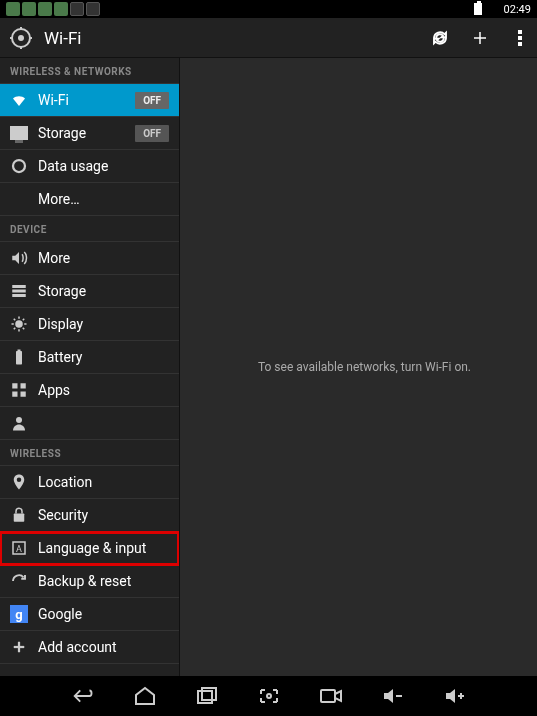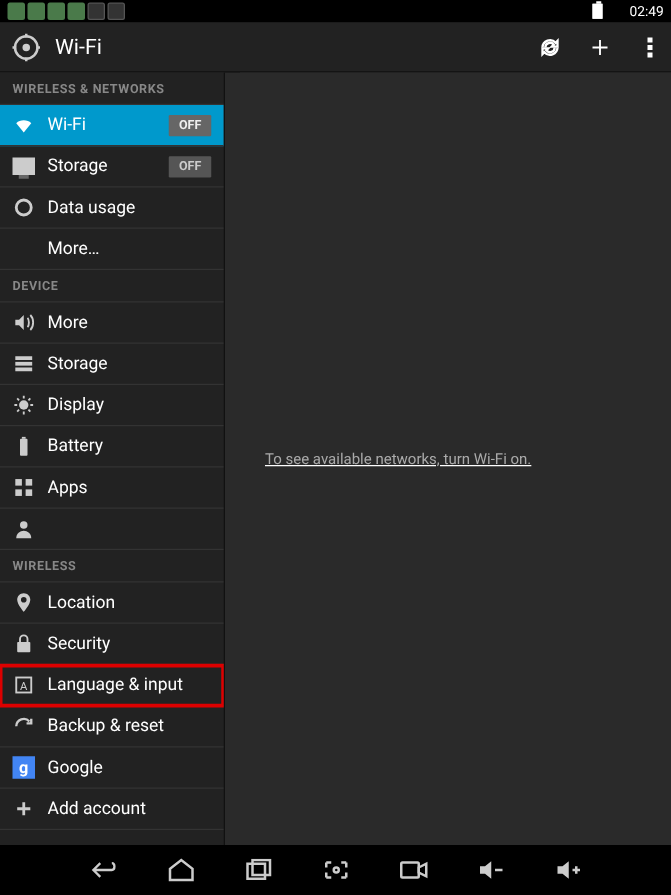--- a/index.html
+++ b/index.html
@@ -101,23 +101,22 @@
       font-size: 10px;
       padding: 3px 8px;
       border-radius: 1px;
       margin-left: 6px;
       font-weight:bold;
     }
     .menu-item.selected .toggle-badge { background:#666; color:#eee; }
     .detail {
       flex: 1;
       background: #2a2a2a;
-      display:flex; align-items:center; 
+      display:flex; align-items:center; justify-content:center;
       padding: 20px;
-      text-decoration: underline;
     }
     .detail-text { color:#aaa; font-size:12px; text-align:center; }
     .nav-bar {
       position:absolute;
       bottom:0; left:0; right:0;
       height: 40px;
       background: #000;
       display:flex;
       align-items:center;
       justify-content:center;

